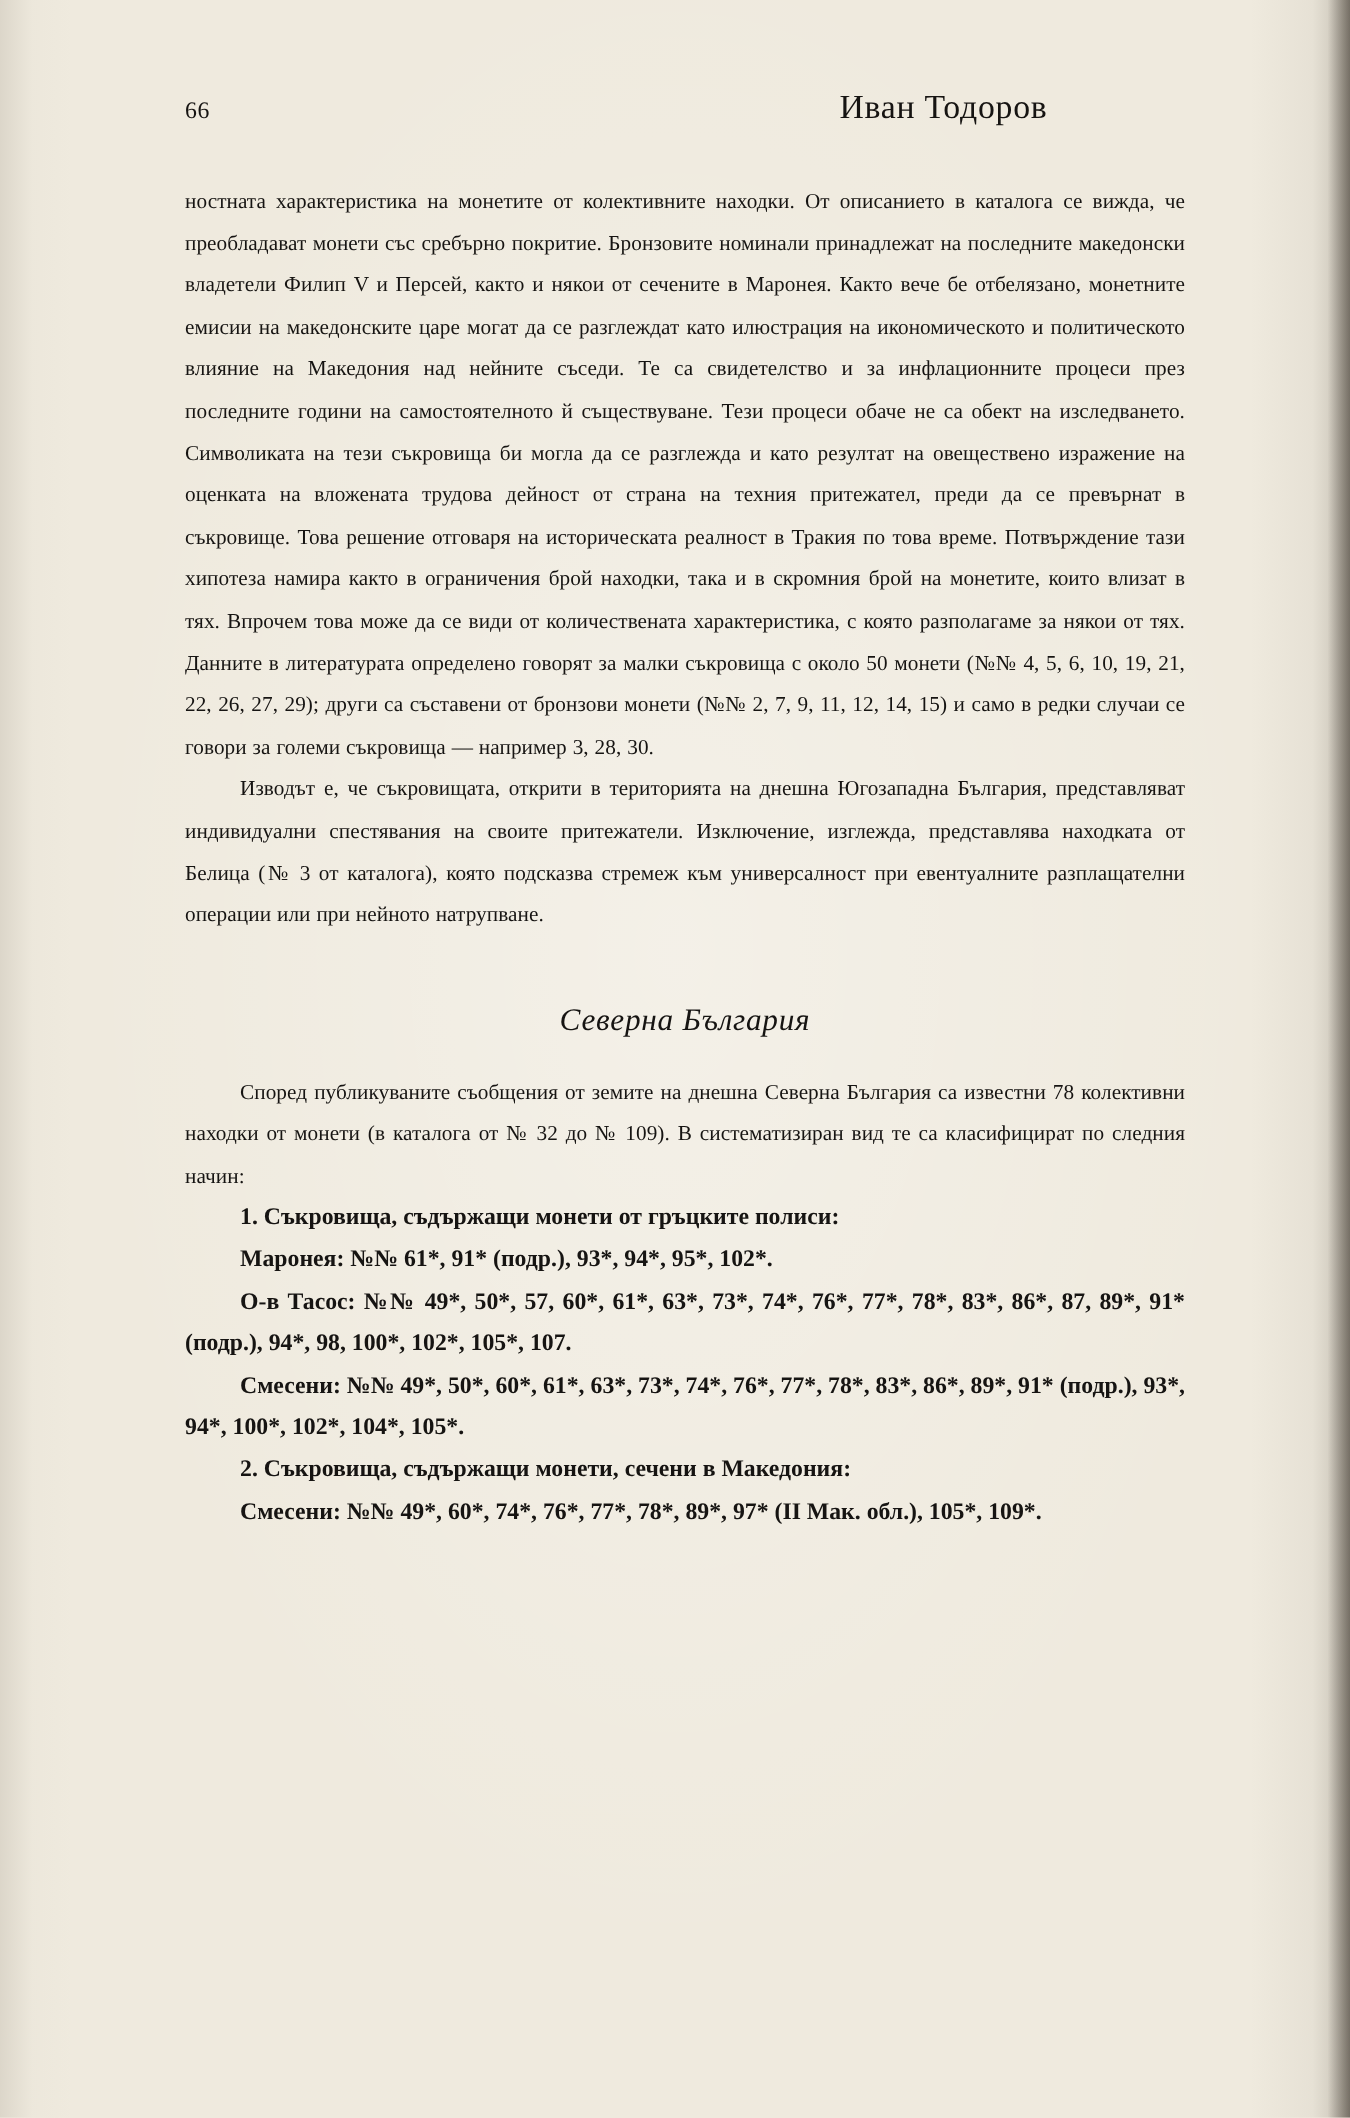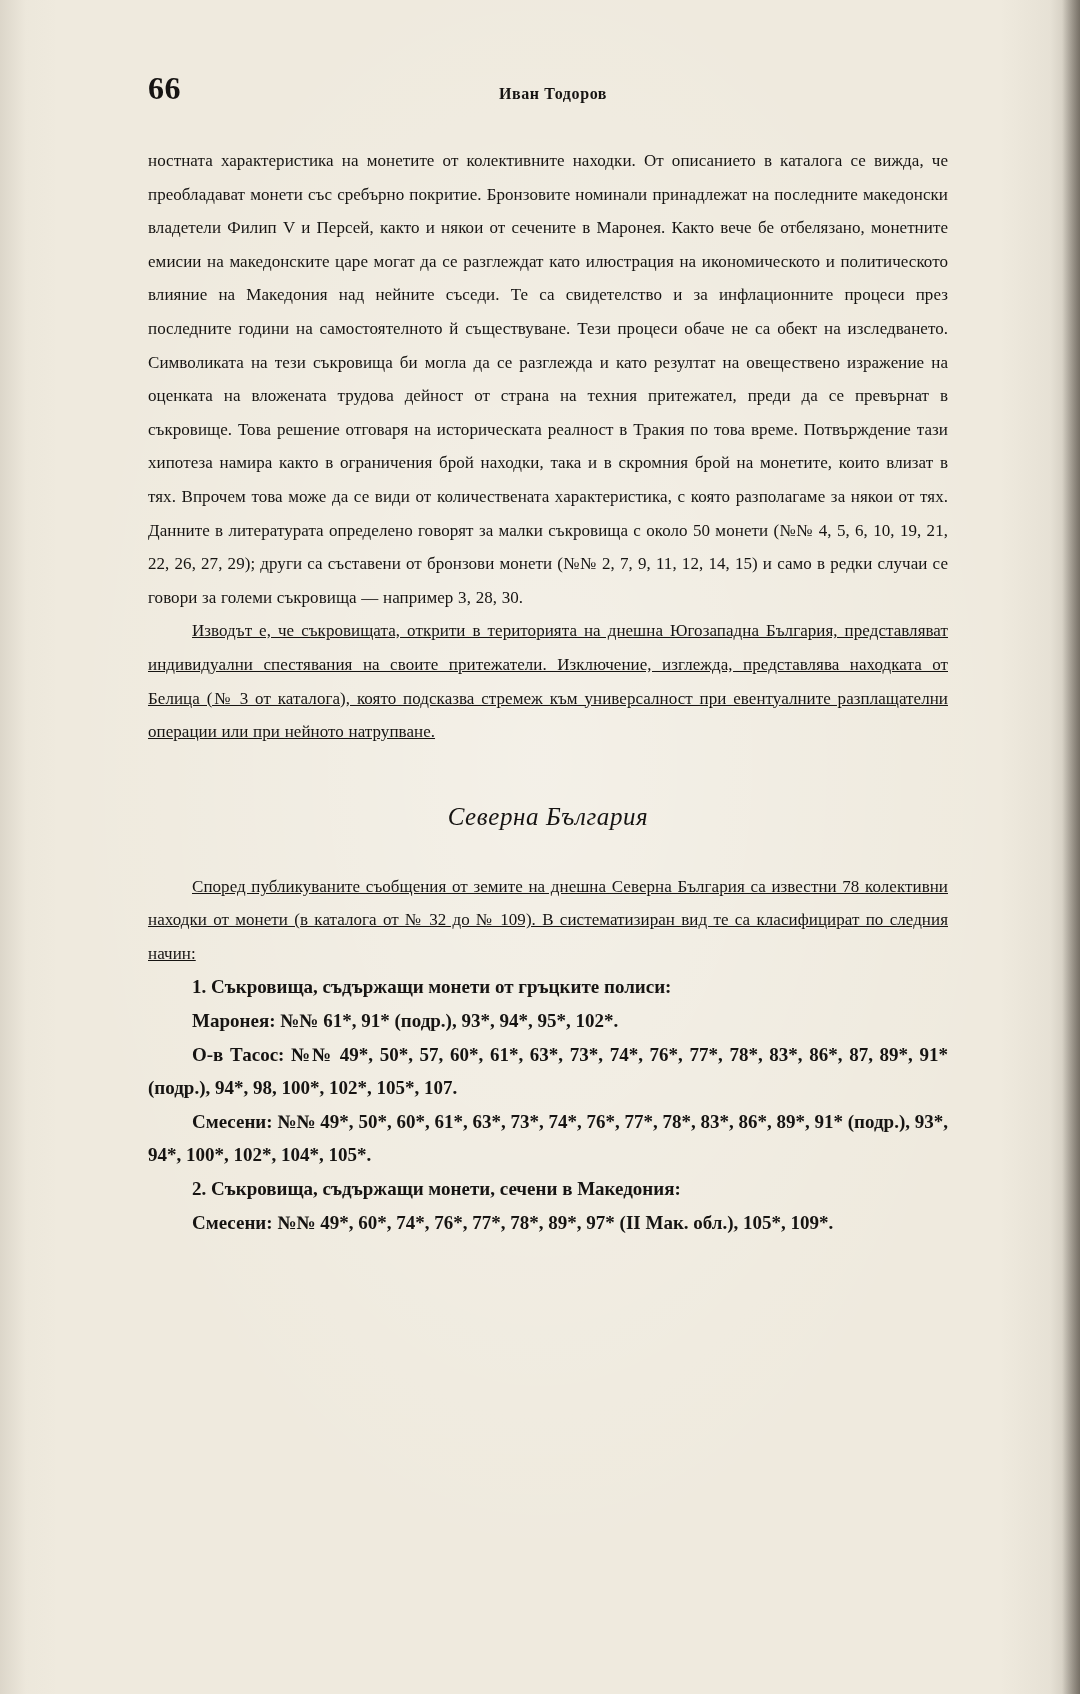--- a/index.html
+++ b/index.html
@@ -40,51 +40,48 @@
     top: 70px;
     width: 800px;
   }
   .header-row {
     display: flex;
     align-items: baseline;
     height: 40px;
     margin-bottom: 34px;
   }
   .folio {
-    font-size: 32px;
+    font-size: 19px;
     letter-spacing: 0.5px;
     width: 120px;
-    font-weight: bold;
   }
   .running-title {
     flex: 1;
-    text-align: center;
-    font-size: 16px;
+    text-align: right;
+    font-size: 27px;
     letter-spacing: 0.6px;
     margin-right: 110px;
-    font-weight: bold;
   }
   p.body {
     font-size: 17px;
     line-height: 33.6px;
     text-align: justify;
     margin: 0;
     text-indent: 0;
     letter-spacing: 0.05px;
     word-spacing: 0.4px;
   }
   p.body.indent {
     text-indent: 44px;
-    text-decoration: underline;
   }
   .section-title {
     text-align: center;
     font-style: italic;
     font-size: 25px;
-    margin: 54px 0 39px 0;
+    margin: 54px 0 26px 0;
     letter-spacing: 0.6px;
   }
   .list-line {
     font-size: 19px;
     line-height: 33.6px;
     text-align: justify;
     margin: 0;
     text-indent: 44px;
     font-weight: bold;
   }

